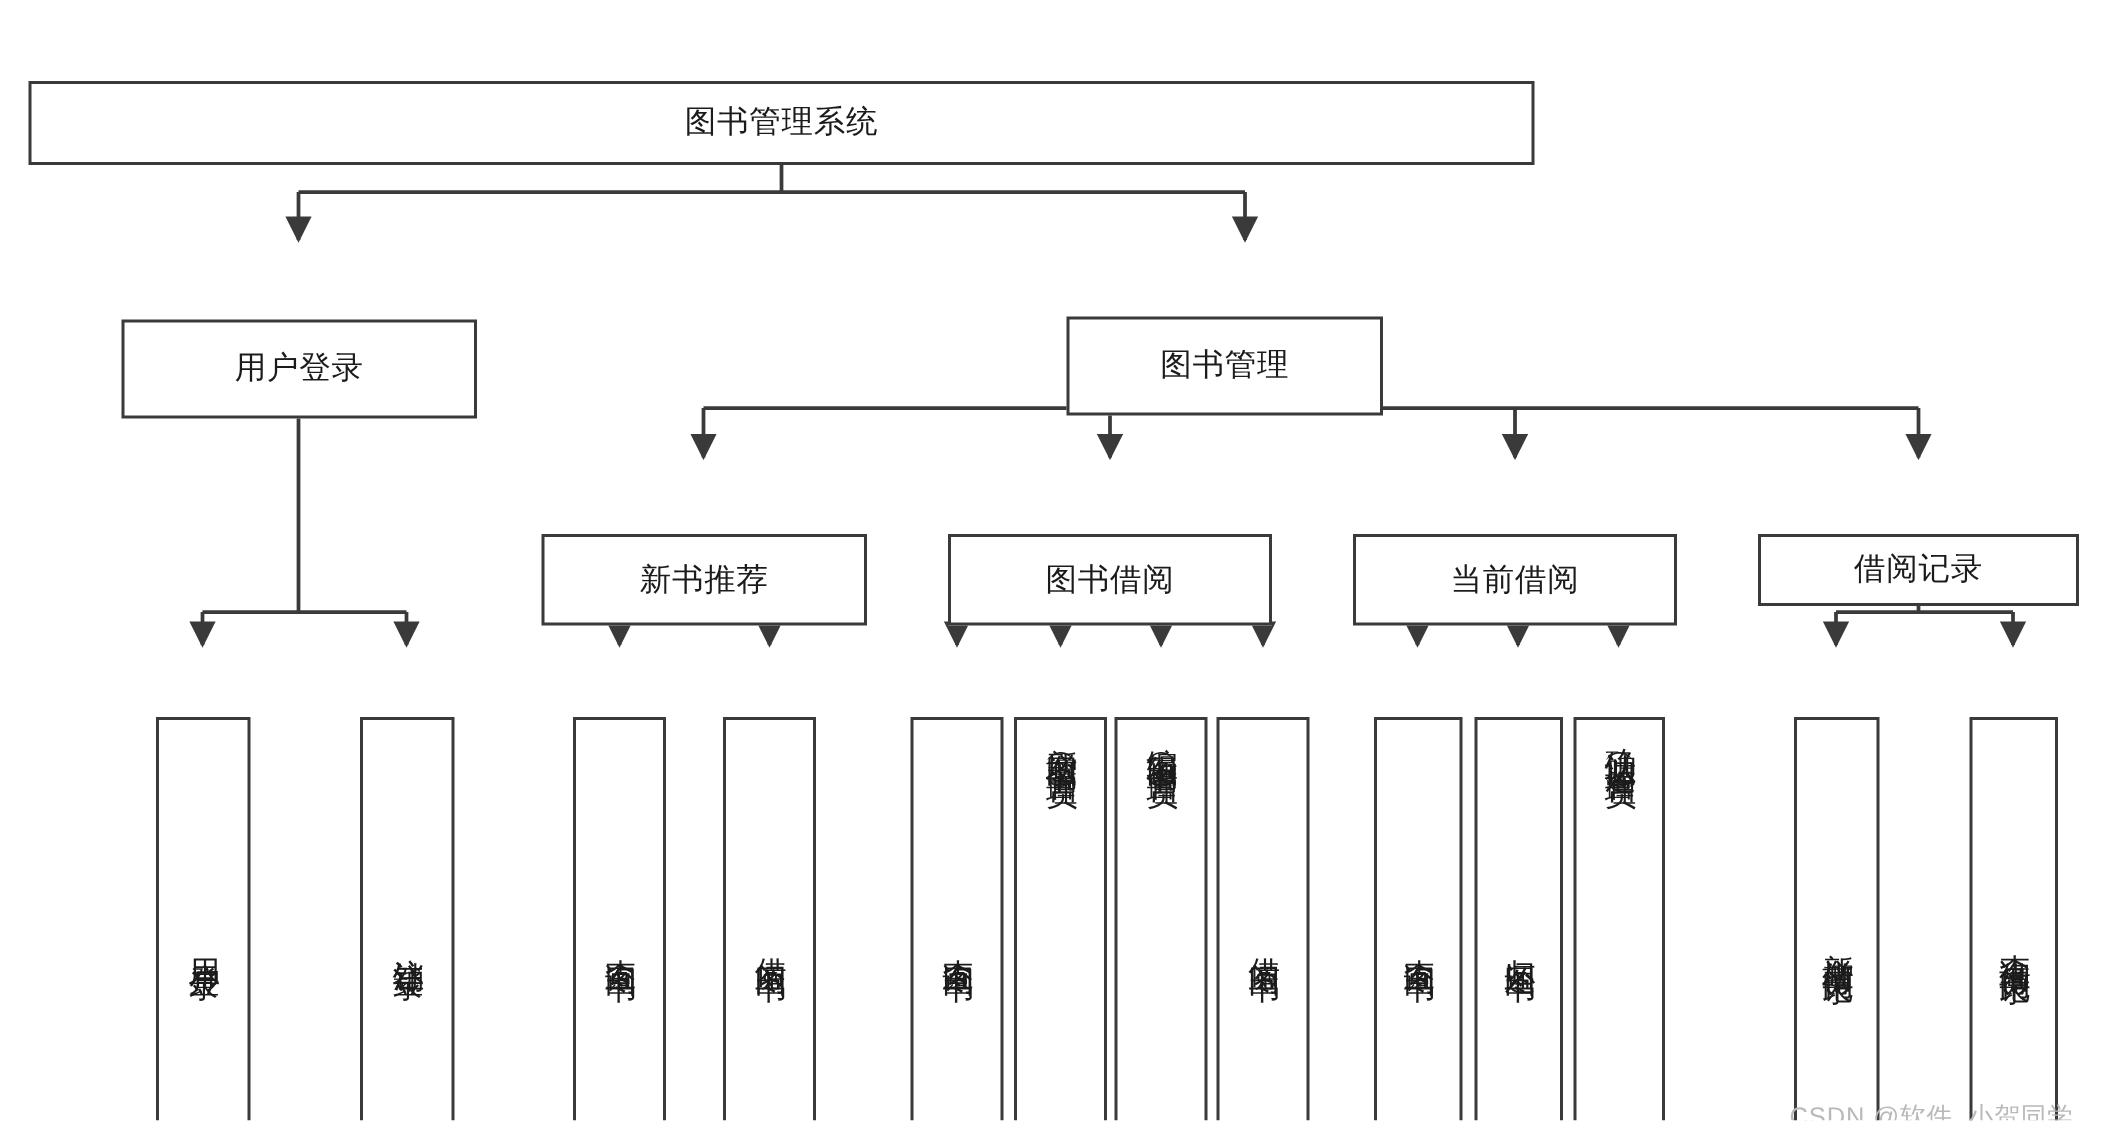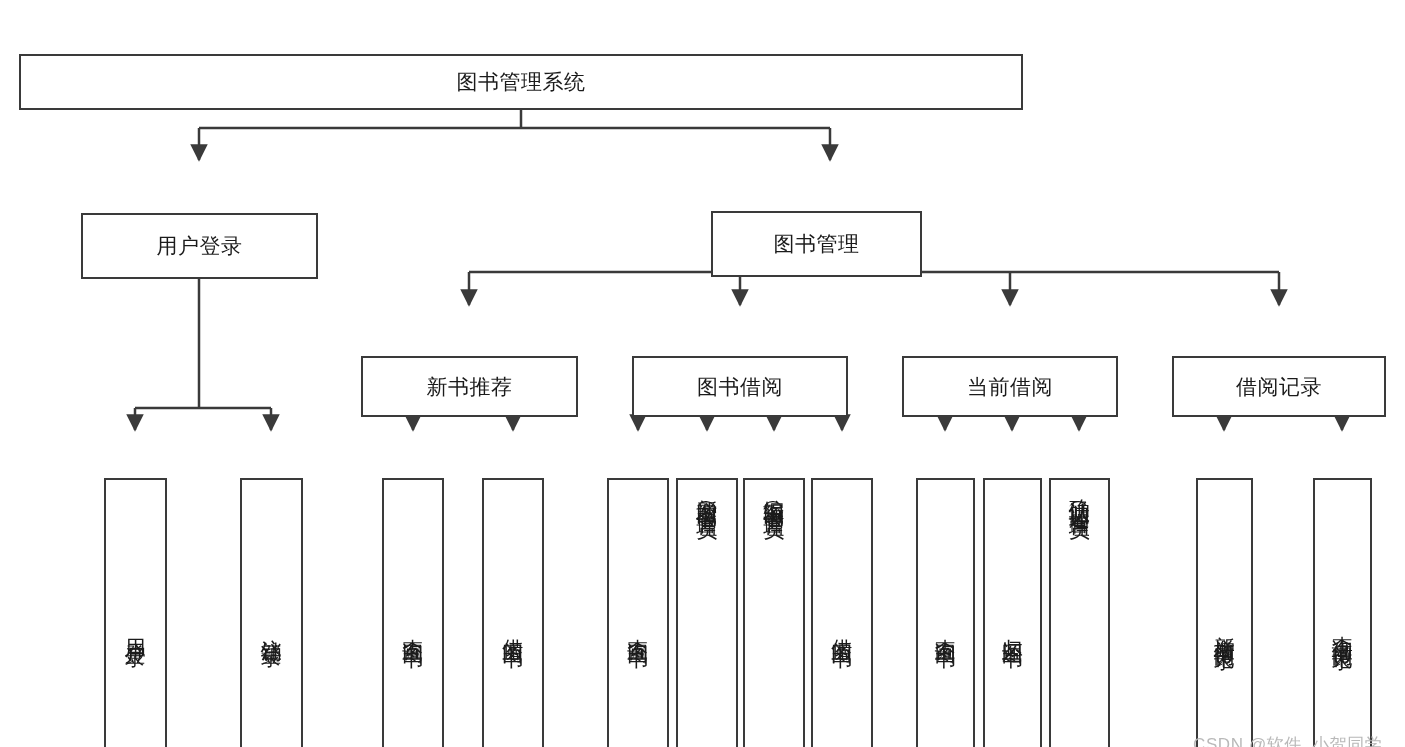--- a/index.html
+++ b/index.html
@@ -142,21 +142,21 @@
 
   <div class="node h" style="left:361px; top:313px; width:217px; height:61px;">
     <span>新书推荐</span>
   </div>
   <div class="node h" style="left:632px; top:313px; width:216px; height:61px;">
     <span>图书借阅</span>
   </div>
   <div class="node h" style="left:902px; top:313px; width:216px; height:61px;align-items:center;">
     <span>当前借阅</span>
   </div>
-  <div class="node h" style="left:1172px; top:313px; width:214px; height:61px;">
+  <div class="node h" style="left:1172px; top:313px; width:214px; height:48px;">
     <span>借阅记录</span>
   </div>
 
   <div class="node v center" style="left:104px; top:435px; width:63px; height:299px;">
     <span class="vtext">用户登录</span>
   </div>
   <div class="node v center" style="left:240px; top:435px; width:63px; height:299px;">
     <span class="vtext">注销登录</span>
   </div>
 

